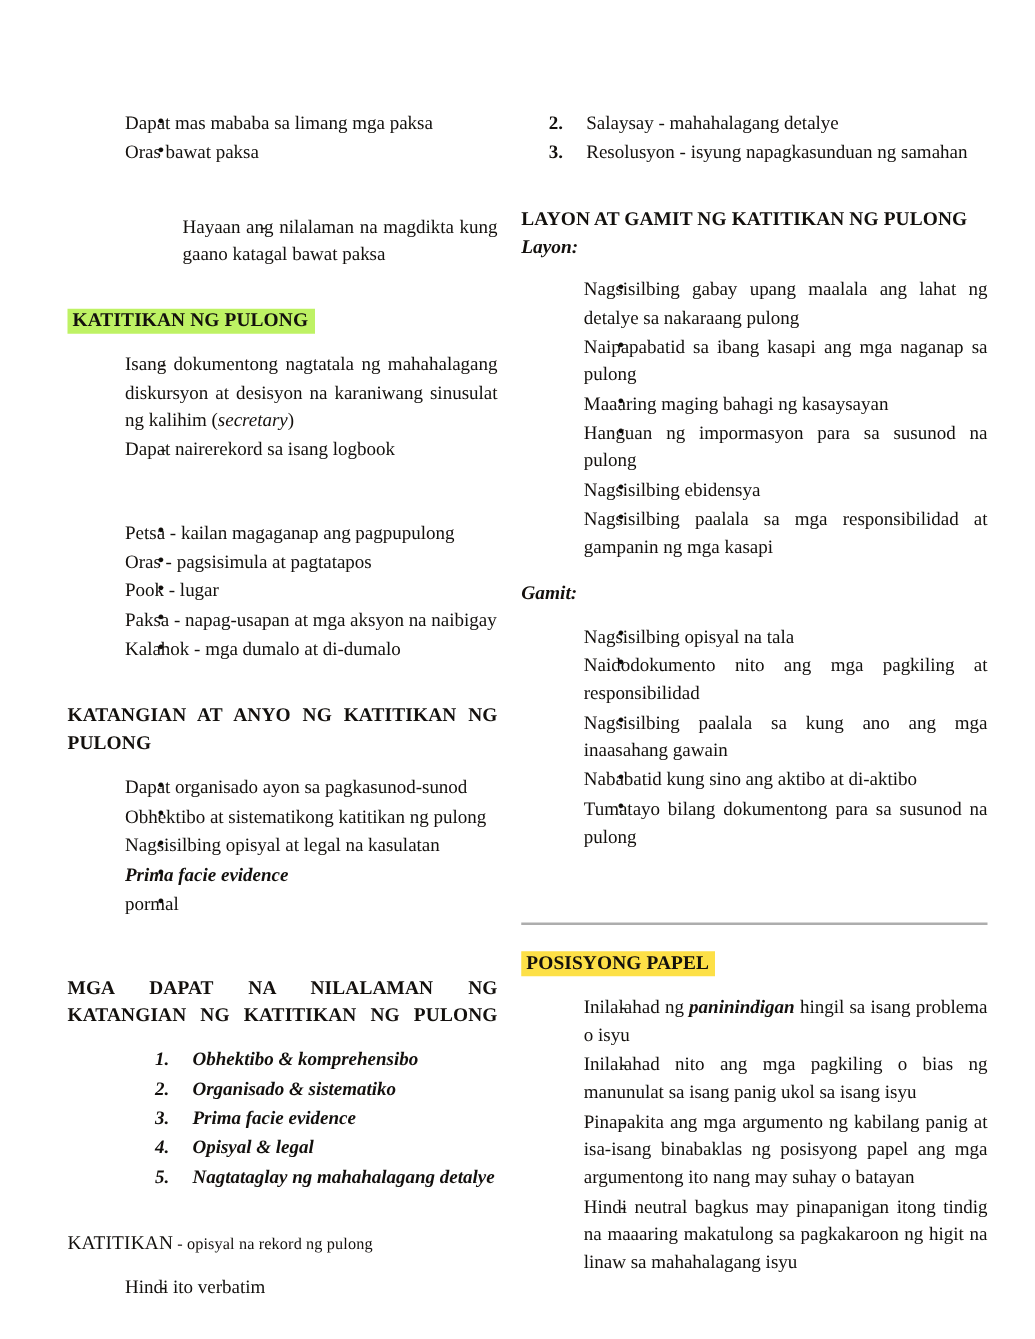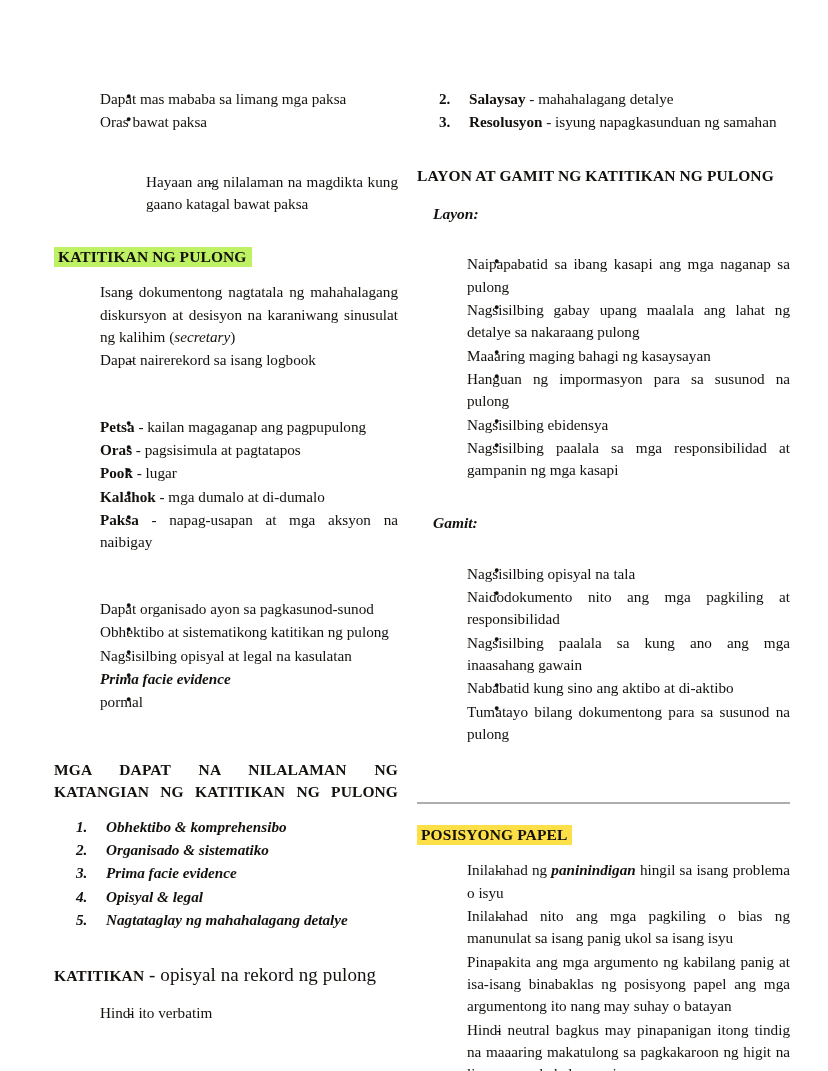--- a/index.html
+++ b/index.html
@@ -17,21 +17,21 @@
     gap:0;
   }
   .col-left{width:398px;padding-left:54px;box-sizing:border-box;}
   .col-right{width:430px;padding-left:19px;padding-right:38px;box-sizing:border-box;}
 
   .h{
     font-weight:bold;font-size:15.5px;line-height:1.42;
     letter-spacing:.1px;margin:0;
   }
   .h.just{text-align:justify;text-align-last:justify;}
-  .sub-h{font-weight:bold;font-style:italic;font-size:15.5px;line-height:1.4;margin:16px;}
+  .sub-h{font-weight:bold;font-style:italic;font-size:15.5px;line-height:1.4;margin:0;}
 
   .hl-blue{background:#bef264;padding:1px 5px 2px 4px;display:inline;}
   .hl-orange{background:#fde047;padding:1px 5px 2px 4px;display:inline;}
 
   ul,ol{margin:0;padding:0;list-style:none;}
 
   li{
     font-size:15.2px;line-height:1.47;
     text-align:justify;
     position:relative;
@@ -46,21 +46,21 @@
   .dash>li:before{
     content:"-";
     position:absolute;left:28px;top:0;font-size:15.2px;
   }
   .dash2{padding-left:92px;margin-top:37px;}
   .dash2>li:before{
     content:"-";
     position:absolute;left:62px;top:0;font-size:15.2px;
   }
   .num{padding-left:52px;counter-reset:n;}
-  .num>li{counter-increment:n;}
+  .num>li{counter-increment:n;margin-left:48px;}
   .num>li:before{
     content:counter(n) ".";
     position:absolute;left:-30px;top:0;font-weight:bold;width:24px;text-align:left;
   }
   .num.ital>li:before{font-style:italic;}
   .num.ital>li{font-weight:bold;font-style:italic;}
 
   .bul-r{padding-left:50px;}
   .bul-r>li:before{
     content:"\25CF";
@@ -72,21 +72,21 @@
     position:absolute;left:29px;top:0;font-size:15.2px;
   }
   .num-r{padding-left:52px;counter-reset:m;}
   .num-r>li{counter-increment:m;}
   .num-r>li:before{
     content:counter(m,decimal) ".";
     position:absolute;left:-30px;top:0;font-weight:bold;
   }
   .num-r.start2{counter-reset:m 1;}
 
-  b{font-weight:bold;}
+  b{font-weight:normal;}
   i{font-style:italic;}
   .bi{font-weight:bold;font-style:italic;}
 
   .gap-s{height:13px;}
   .gap-l{height:30px;}
   .gap-xl{height:44px;}
 
   hr.rule{
     border:none;border-top:2px solid #adadad;
     margin:0 0 20px 0;width:100%;
@@ -125,26 +125,27 @@
 
       <div class="gap-l"></div>
 
 
       <div class="gap-s"></div>
 
       <ul class="bul">
         <li class="nowrapend"><b>Petsa</b><span> - kailan magaganap ang pagpupulong</span></li>
         <li class="nowrapend"><b>Oras</b><span> - pagsisimula at pagtatapos</span></li>
         <li class="nowrapend"><b>Pook</b><span> - lugar</span></li>
+        <li class="nowrapend"><b>Paksa</b><span> - napag-usapan at mga aksyon na naibigay</span></li>
         <li class="nowrapend"><b>Kalahok</b><span> - mga dumalo at di-dumalo</span></li>
-        <li class="nowrapend"><b>Paksa</b><span> - napag-usapan at mga aksyon na naibigay</span></li>
-      </ul>
-
-      <div class="gap-l"></div>
-
+      </ul>
+
+      <div class="gap-l"></div>
+
+      <p class="h just">KATANGIAN AT ANYO NG KATITIKAN NG PULONG</p>
 
       <div class="gap-s"></div>
 
       <ul class="bul">
         <li class="nowrapend">Dapat organisado ayon sa pagkasunod-sunod</li>
         <li class="nowrapend">Obhektibo at sistematikong katitikan ng pulong</li>
         <li class="nowrapend">Nagsisilbing opisyal at legal na kasulatan</li>
         <li class="nowrapend bi">Prima facie evidence</li>
         <li class="nowrapend">pormal</li>
       </ul>
@@ -158,21 +159,21 @@
       <ol class="num ital">
         <li class="nowrapend">Obhektibo &amp; komprehensibo</li>
         <li class="nowrapend">Organisado &amp; sistematiko</li>
         <li class="nowrapend">Prima facie evidence</li>
         <li class="nowrapend">Opisyal &amp; legal</li>
         <li class="nowrapend">Nagtataglay ng mahahalagang detalye</li>
       </ol>
 
       <div class="gap-l"></div>
 
-      <p class="h"><b>KATITIKAN</b><span style="font-weight:normal;font-size:19px;"> - opisyal na rekord ng pulong</span></p>
+      <p class="h"><b>KATITIKAN</b><span style="font-weight:normal;font-size:13px;"> - opisyal na rekord ng pulong</span></p>
 
       <div class="gap-s"></div>
 
       <ul class="dash">
         <li class="nowrapend">Hindi ito verbatim</li>
       </ul>
 
       <div class="gap-l"></div>
 
     </div>
@@ -185,22 +186,22 @@
       </ol>
 
       <div class="gap-l"></div>
 
       <p class="h">LAYON AT GAMIT NG KATITIKAN NG PULONG</p>
       <p class="sub-h">Layon:</p>
 
       <div class="gap-s"></div>
 
       <ul class="bul-r">
+        <li>Nagsisilbing gabay upang maalala ang lahat ng detalye sa nakaraang pulong</li>
         <li>Naipapabatid sa ibang kasapi ang mga naganap sa pulong</li>
-        <li>Nagsisilbing gabay upang maalala ang lahat ng detalye sa nakaraang pulong</li>
         <li class="nowrapend">Maaaring maging bahagi ng kasaysayan</li>
         <li>Hanguan ng impormasyon para sa susunod na pulong</li>
         <li class="nowrapend">Nagsisilbing ebidensya</li>
         <li>Nagsisilbing paalala sa mga responsibilidad at gampanin ng mga kasapi</li>
       </ul>
 
       <div class="gap-s"></div>
 
       <p class="sub-h">Gamit:</p>
 

